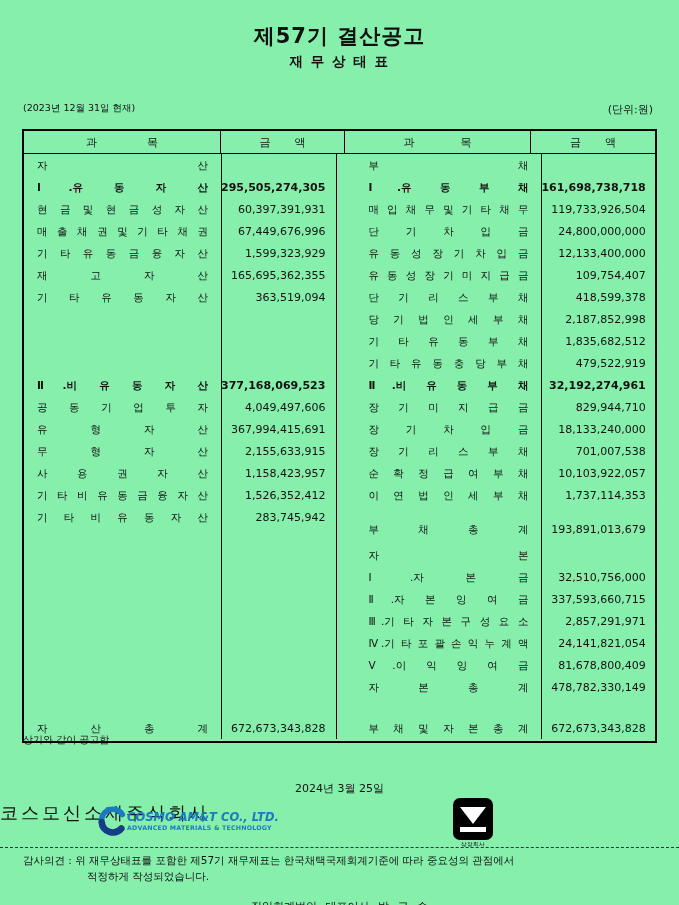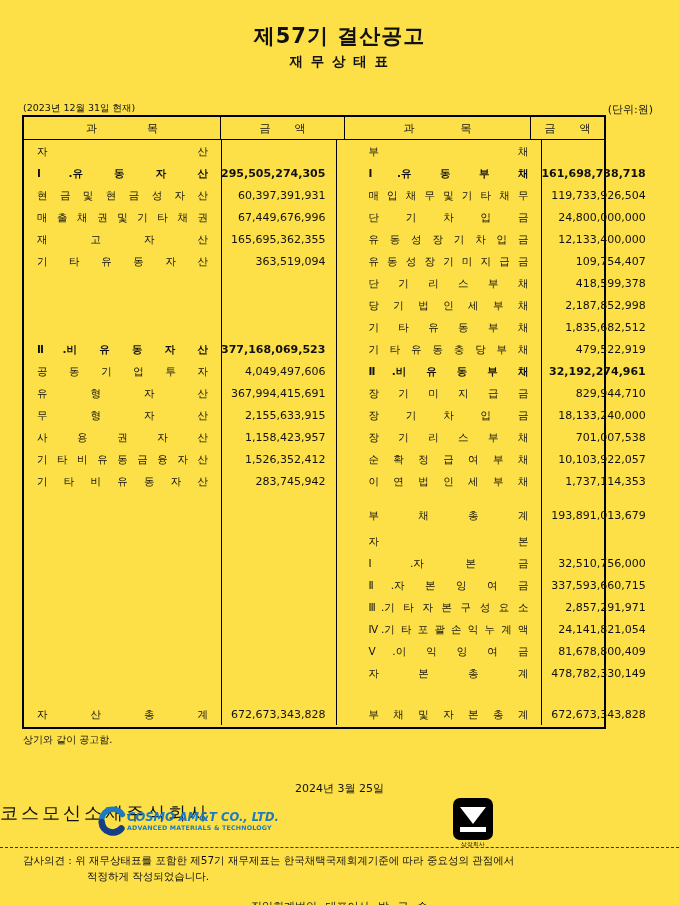--- a/index.html
+++ b/index.html
@@ -1,36 +1,36 @@
 <!DOCTYPE html>
 <html><head>
 <meta charset="utf-8">
 <style>
   * { margin:0; padding:0; box-sizing:border-box; }
   html,body { background:#e8e8e8; }
   .page {
     position:relative; width:679px; height:905px; margin:0 auto;
-    background:#fde047; color:#111;
+    background:#86efac; color:#111;
     font-family:"DejaVu Sans","Liberation Sans",sans-serif;
     overflow:hidden;
   }
   .doc-title {
     position:absolute; top:22px; left:0; width:100%;
     text-align:center; font-size:21px; font-weight:bold; letter-spacing:1px;
   }
   .doc-subtitle {
     position:absolute; top:53px; left:0; width:100%;
     text-align:center; font-size:13.5px; font-weight:bold; letter-spacing:1.5px;
   }
   .note-left  { position:absolute; top:102px; left:23px;  font-size:9.5px; }
   .note-right { position:absolute; top:102px; right:26px; font-size:11px; }
 
   
   .bs-table {
-    position:absolute; top:115px; left:22px; width:584px; height:614px;
+    position:absolute; top:129px; left:22px; width:635px; height:614px;
     border:2px solid #000;
   }
   .thead { display:flex; height:23px; border-bottom:1.5px solid #000; }
   .th { border-right:1px solid #000; display:flex; align-items:center; }
   .th:last-child { border-right:none; }
   .th-acct-l { width:197px; } .th-amt-l { width:124px; }
   .th-acct-r { width:186px; } .th-amt-r { flex:1; }
   .jbox { margin:0 auto; font-size:11px; text-align:justify; text-align-last:justify; }
   .jbox.w72 { width:72px; } .jbox.w46 { width:46px; } .jbox.w68 { width:68px; }
 
@@ -124,20 +124,24 @@
           </div>
           <div class="trow">
             <div class="lbl">현 금 및 현 금 성 자 산</div>
             <div class="amt">60,397,391,931</div>
           </div>
           <div class="trow">
             <div class="lbl">매 출 채 권 및 기 타 채 권</div>
             <div class="amt">67,449,676,996</div>
           </div>
           <div class="trow">
+            <div class="lbl">기 타 유 동 금 융 자 산</div>
+            <div class="amt">1,599,323,929</div>
+          </div>
+          <div class="trow">
             <div class="lbl">재 고 자 산</div>
             <div class="amt">165,695,362,355</div>
           </div>
           <div class="trow">
             <div class="lbl">기 타 유 동 자 산</div>
             <div class="amt">363,519,094</div>
           </div>
           <div class="spacer" style="height: 22px;"></div>
           <div class="spacer" style="height: 22px;"></div>
           <div class="spacer" style="height: 22px;"></div>

